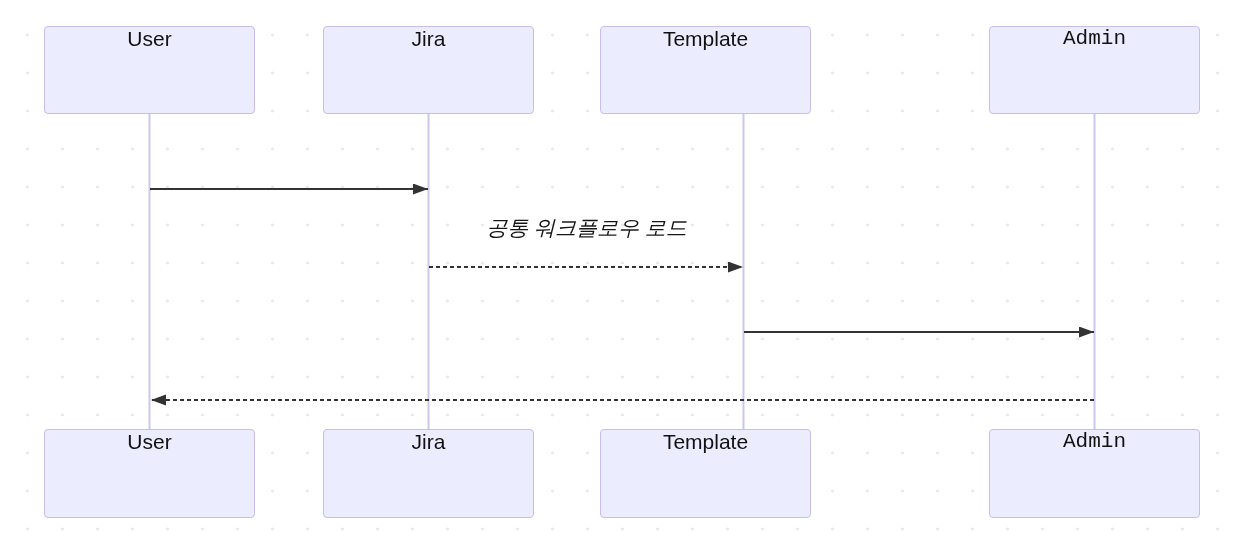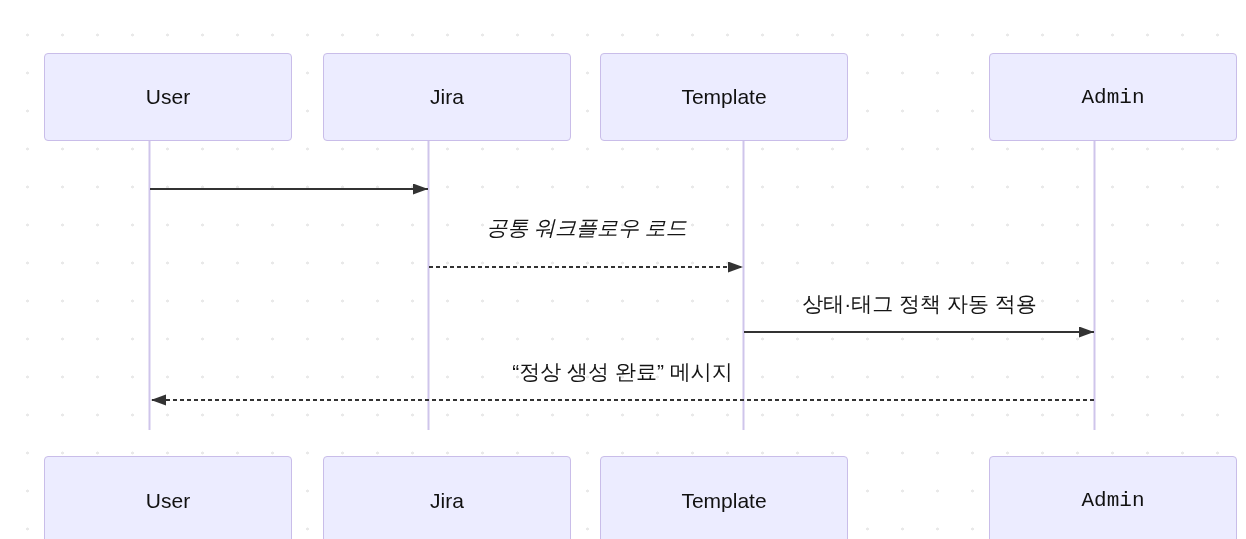--- a/index.html
+++ b/index.html
@@ -20,33 +20,32 @@
   }
   .links-layer {
     position: absolute;
     left: 0;
     top: 0;
     width: 1246px;
     height: 539px;
   }
   .actor-box {
     position: absolute;
-    width: 248px;
+    width: 211px;
     height: 88px;
     box-sizing: border-box;
     background: #ECECFF;
     border: 1.5px solid #C9BDE9;
     border-radius: 4px;
     display: flex;
-    align-items: center;
+    align-items: flex-start;
     justify-content: center;
     font-size: 21px;
     color: #111111;
     z-index: 2;
-    margin-top: 27px;
   }
   .row-top    { top: 26px; }
   .row-bottom { top: 429px; height: 89px; }
   .a-user     { left: 44px; }
   .a-jira     { left: 323px; }
   .a-template { left: 600px; }
   .a-admin    { left: 989px; font-family: Liberation Mono, monospace; }
   .msg {
     position: absolute;
     text-align: center;
@@ -107,16 +106,14 @@
     <span>Jira</span>
   </div>
   <div class="actor-box row-bottom a-template">
     <span>Template</span>
   </div>
   <div class="actor-box row-bottom a-admin">
     <span>Admin</span>
   </div>
 
   <div class="msg msg-2">공통 워크플로우 로드</div>
-  <div class="msg msg-3">상태·태그 정책 자동 적용</div>
-  <div class="msg msg-4">“정상 생성 완료” 메시지</div>
 
 </div>
 
 </body></html>

